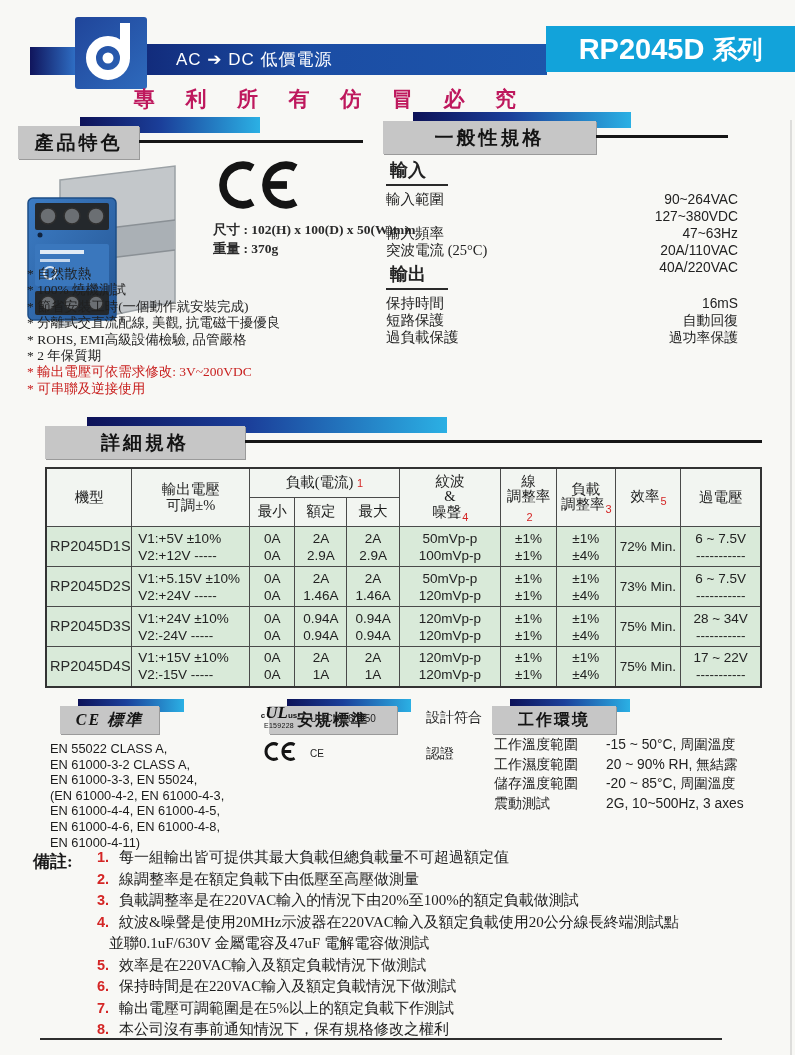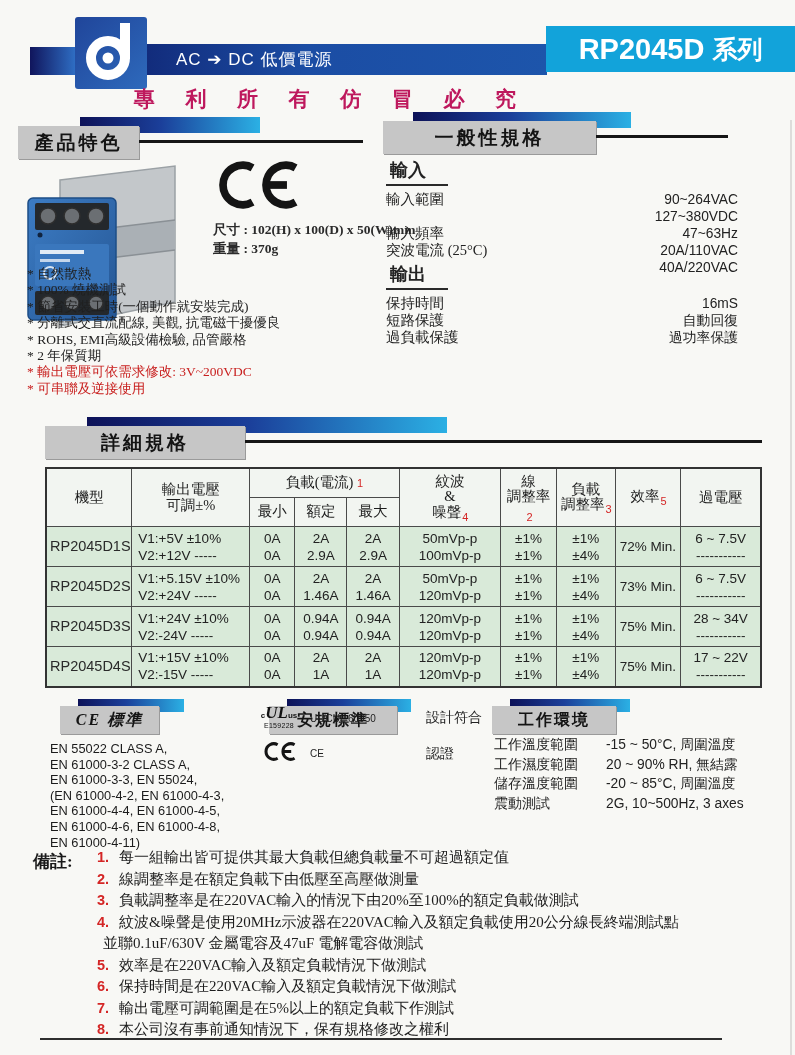--- a/index.html
+++ b/index.html
@@ -82,21 +82,21 @@
   .env-value{font-size:13.8px;color:#222;}
 
   
   .notes{left:33px;top:847px;width:745px;}
   .notes-label{position:absolute;left:0;top:3px;font-family:"Liberation Serif",serif;
       font-weight:bold;font-size:17px;color:#1a1a1a;}
   .note-items{margin-left:64px;}
   .note-item{font-family:"Liberation Serif",serif;font-size:15px;line-height:21.5px;color:#1d1d1d;}
   .note-num{color:#d42525;font-weight:bold;font-family:"Liberation Sans",sans-serif;
       display:inline-block;width:22px;font-size:14.5px;}
-  .note-cont{margin-left:6px;}
+  .note-cont{margin-left:12px;}
   .note-cont:empty{display:none;}
 
   .bottom-line{left:40px;top:1038px;width:682px;height:2px;background:#2e2e2e;}
   .right-edge{left:790px;top:120px;width:2px;height:935px;background:#dddddb;}
 </style>
 </head>
 <body>
 
 <div class="page">
 

